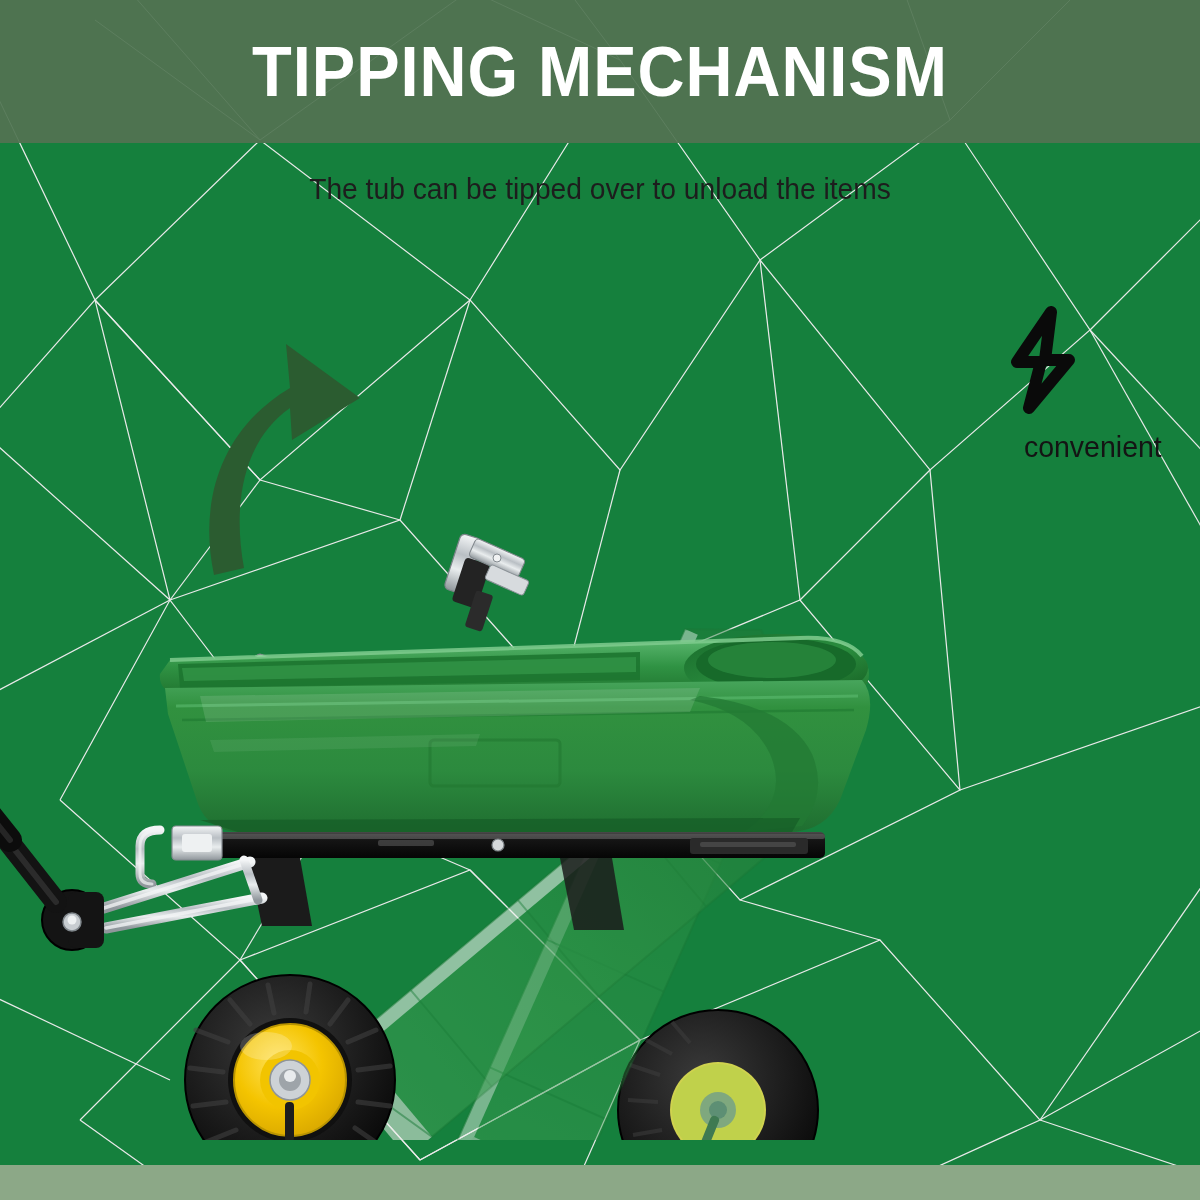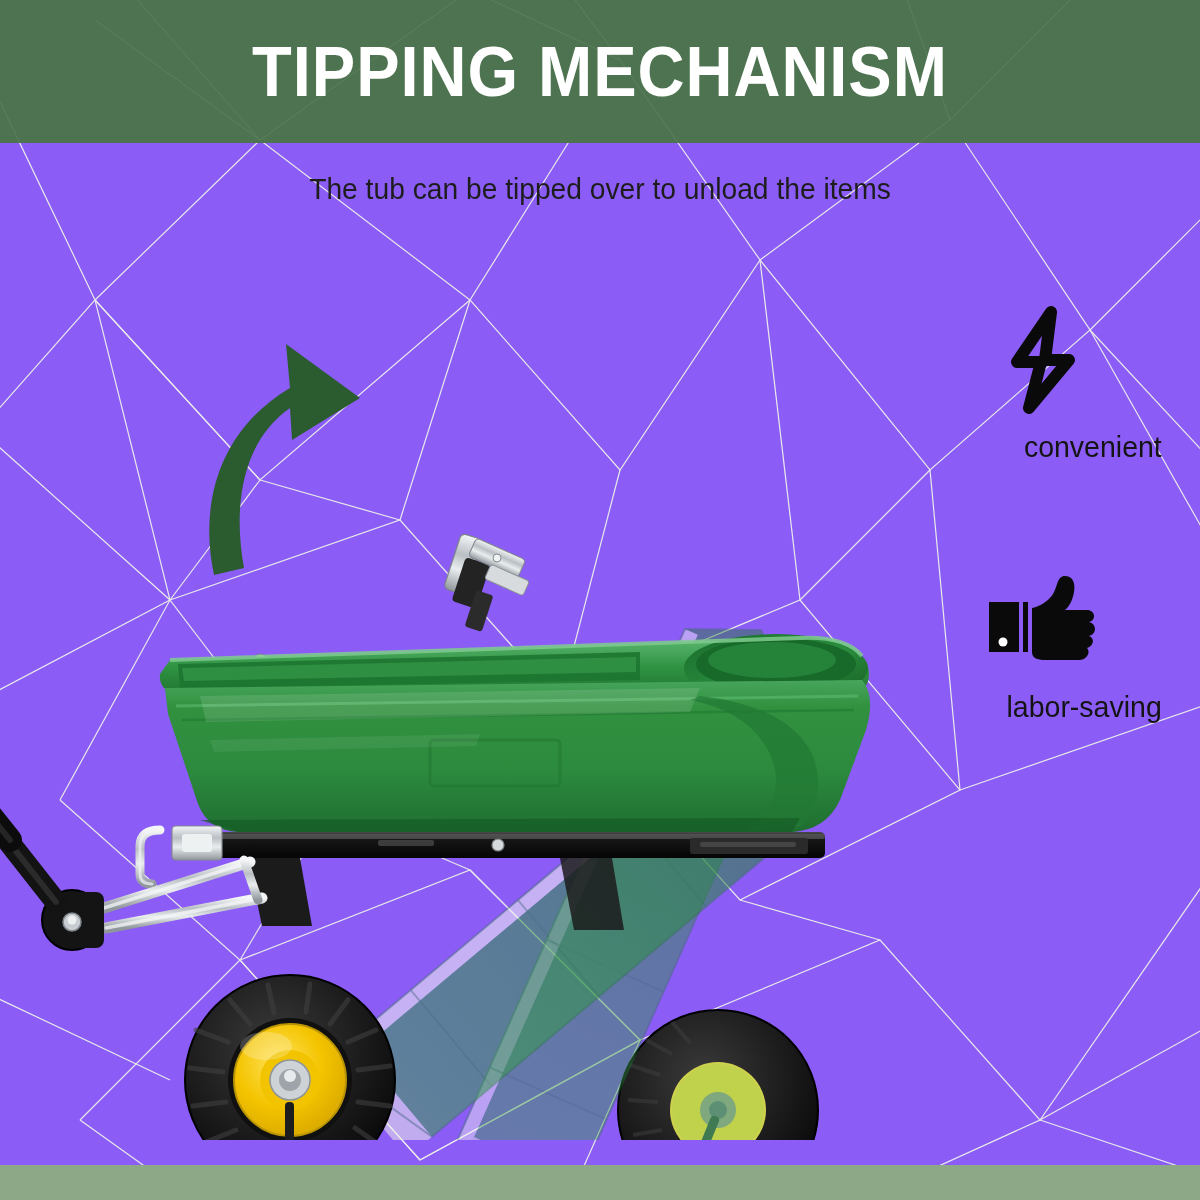--- a/index.html
+++ b/index.html
@@ -2,21 +2,21 @@
 <html><head>
 <meta charset="utf-8">
 <style>
   html,body{margin:0;padding:0;}
   body{
     width:1200px;height:1200px;
     font-family:"Liberation Sans", sans-serif;
     background:#ffffff;
     overflow:hidden;
   }
-  .page{position:relative;width:1200px;height:1200px;overflow:hidden;background:#8b5cf6;}
+  .page{position:relative;width:1200px;height:1200px;overflow:hidden;background:#15803d;}
 
   
   .mesh{position:absolute;inset:0;width:1200px;height:1200px;z-index:1;pointer-events:none;}
 
   
   .header-band{
     position:absolute;left:0;top:0;width:1200px;height:143px;
     background:#4e7350;z-index:3;overflow:hidden;
   }
   .header-band .mesh-in{position:absolute;inset:0;opacity:.16;}
@@ -357,41 +357,16 @@
 
   <div class="feature" id="feature-convenient">
     <div class="f-icon">
       <svg width="96" height="112" viewBox="0 0 96 112" fill="none">
         <path d="M56 8 L22 58 L46 58 L34 104 L74 56 L50 56 Z" stroke="#0a0a0a" stroke-width="12" stroke-linejoin="round" stroke-linecap="round" fill="none"></path>
       </svg>
     </div>
     <div class="f-label">convenient</div>
   </div>
 
-  <div class="feature" id="feature-labor">
-    <div class="f-icon">
-      <svg width="120" height="92" viewBox="0 0 120 92" fill="none">
-
-        <rect x="6" y="28" width="30" height="50" fill="#0a0a0a"></rect>
-        <circle cx="20" cy="68" r="4.5" fill="#ffffff"></circle>
-        <rect x="40" y="28" width="5" height="50" fill="#0a0a0a"></rect>
-
-        <path d="M49 78
-                 L49 34
-                 C49 34, 62 32, 70 20
-                 C75 12, 74 2, 82 2
-                 C92 2, 94 14, 88 28
-                 C85 34, 82 36, 82 36
-                 L104 36
-                 C112 36, 114 46, 106 48
-                 C114 50, 114 60, 106 62
-                 C112 64, 111 72, 104 74
-                 C108 78, 104 86, 96 86
-                 L62 86
-                 C54 86, 49 84, 49 78 Z" fill="#0a0a0a"></path>
-      </svg>
-    </div>
-    <div class="f-label">labor-saving</div>
-  </div>
 
   <div class="footer-band"></div>
 
 </div>
 
 </body></html>

